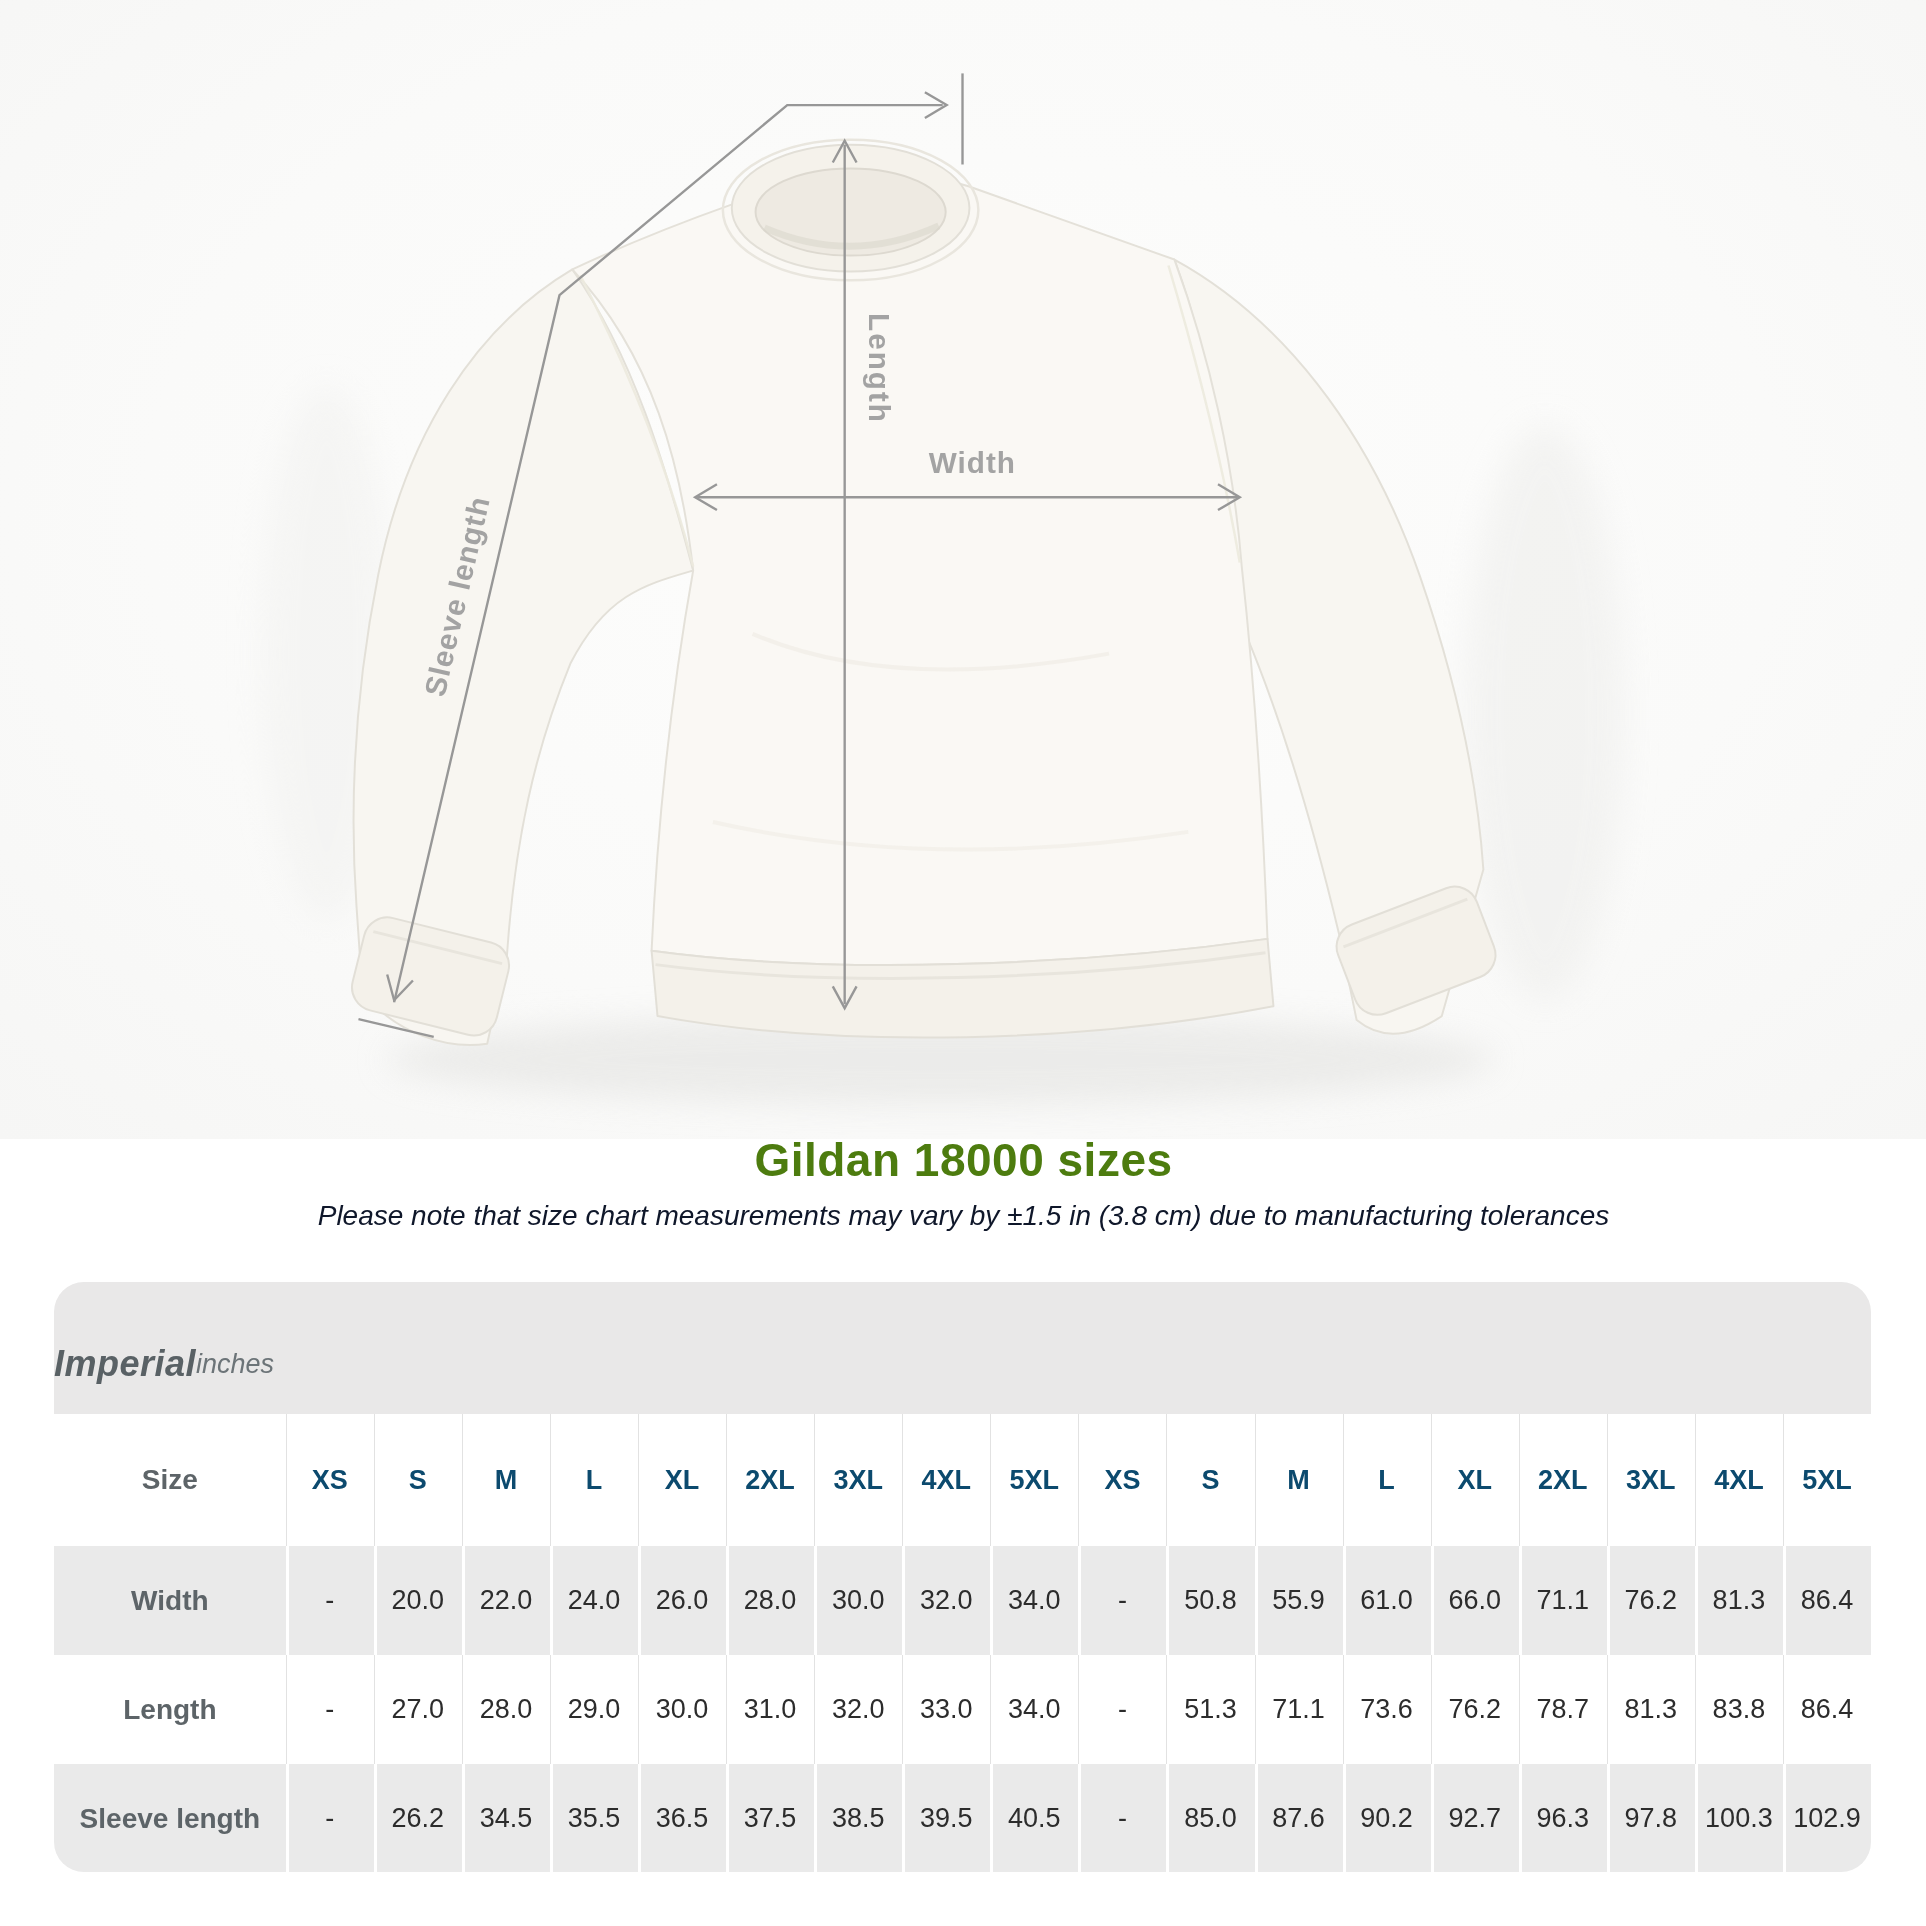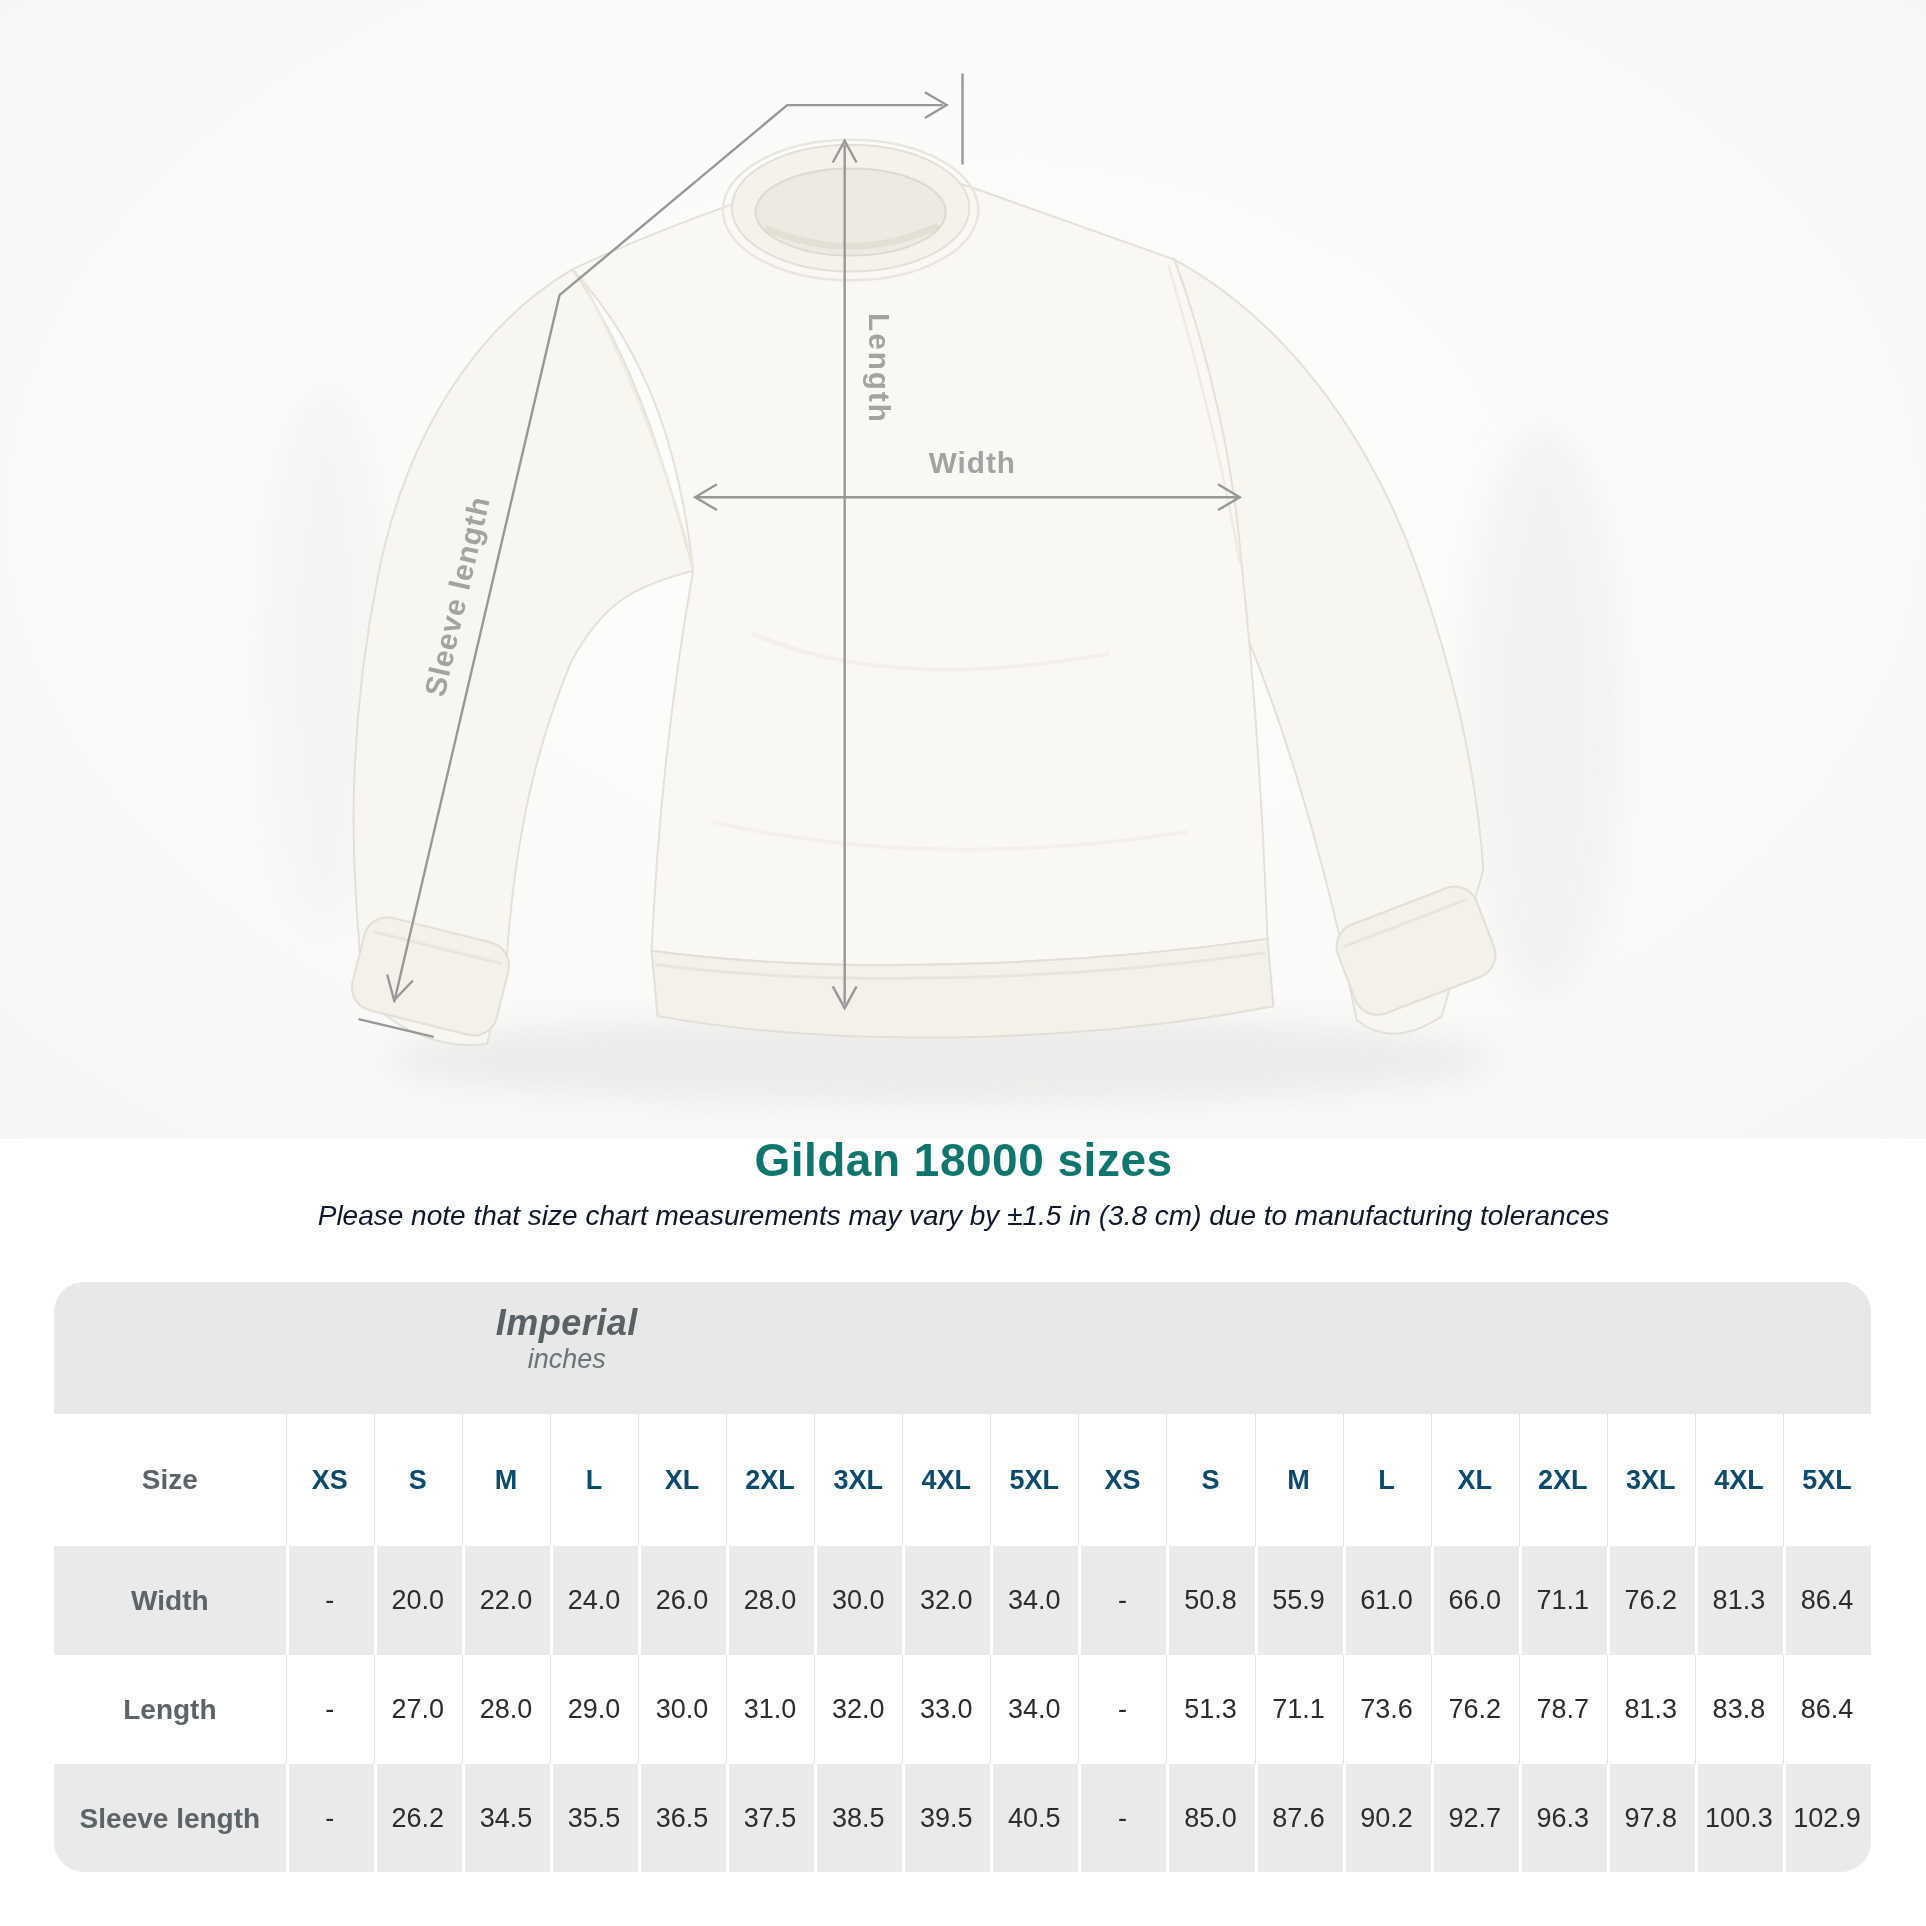--- a/index.html
+++ b/index.html
@@ -10,31 +10,31 @@
   }
   .photo-area{
     position:absolute;left:0;top:0;width:1927px;height:1139px;
     background:radial-gradient(ellipse at 50% 45%, #fdfdfc 0%, #fafaf9 60%, #f6f6f5 100%);
   }
   .photo-area svg{display:block}
   .caption{
     position:absolute;left:0;top:1135px;width:1927px;text-align:center;
   }
   .caption h1{
-    margin:0;font-size:46px;line-height:50px;font-weight:bold;color:#0f766e;letter-spacing:0.5px;
+    margin:0;font-size:46px;line-height:50px;font-weight:bold;color:#4d7c0f;letter-spacing:0.5px;
   }
   .caption .sub{
     margin-top:15px;font-size:28px;font-style:italic;color:#0f172a;
   }
   .size-table{
     position:absolute;left:54px;top:1282px;width:1817px;height:590px;
     border-radius:30px;overflow:hidden;background:#ffffff;
   }
   .band{height:132px;background:#e9e8e8;display:flex;}
-  .band-half{display:flex;flex-direction:column;align-items:center;justify-content:flex-start;padding-top:20px;box-sizing:border-box;}
+  .band-half{display:flex;flex-direction:row;align-items:center;justify-content:flex-start;padding-top:32px;box-sizing:border-box;}
   .band-half.imperial{width:56.43%;}
   .band-half.metric{width:43.57%;}
   .group-label{font-size:36px;font-weight:bold;font-style:italic;color:#596165;letter-spacing:0.5px;}
   .group-sub{font-size:27px;font-style:italic;color:#6c7478;margin-top:0;}
   .trow{display:grid;grid-template-columns:12.754% repeat(18,1fr);}
   .trow.header{height:132px;background:#ffffff;}
   .trow.data{height:109px;}
   .trow.stripe{background:#eaeaea;}
   .trow.white{background:#ffffff;}
   .cell{display:flex;align-items:center;justify-content:center;font-size:27px;color:#2c2c2c;}

